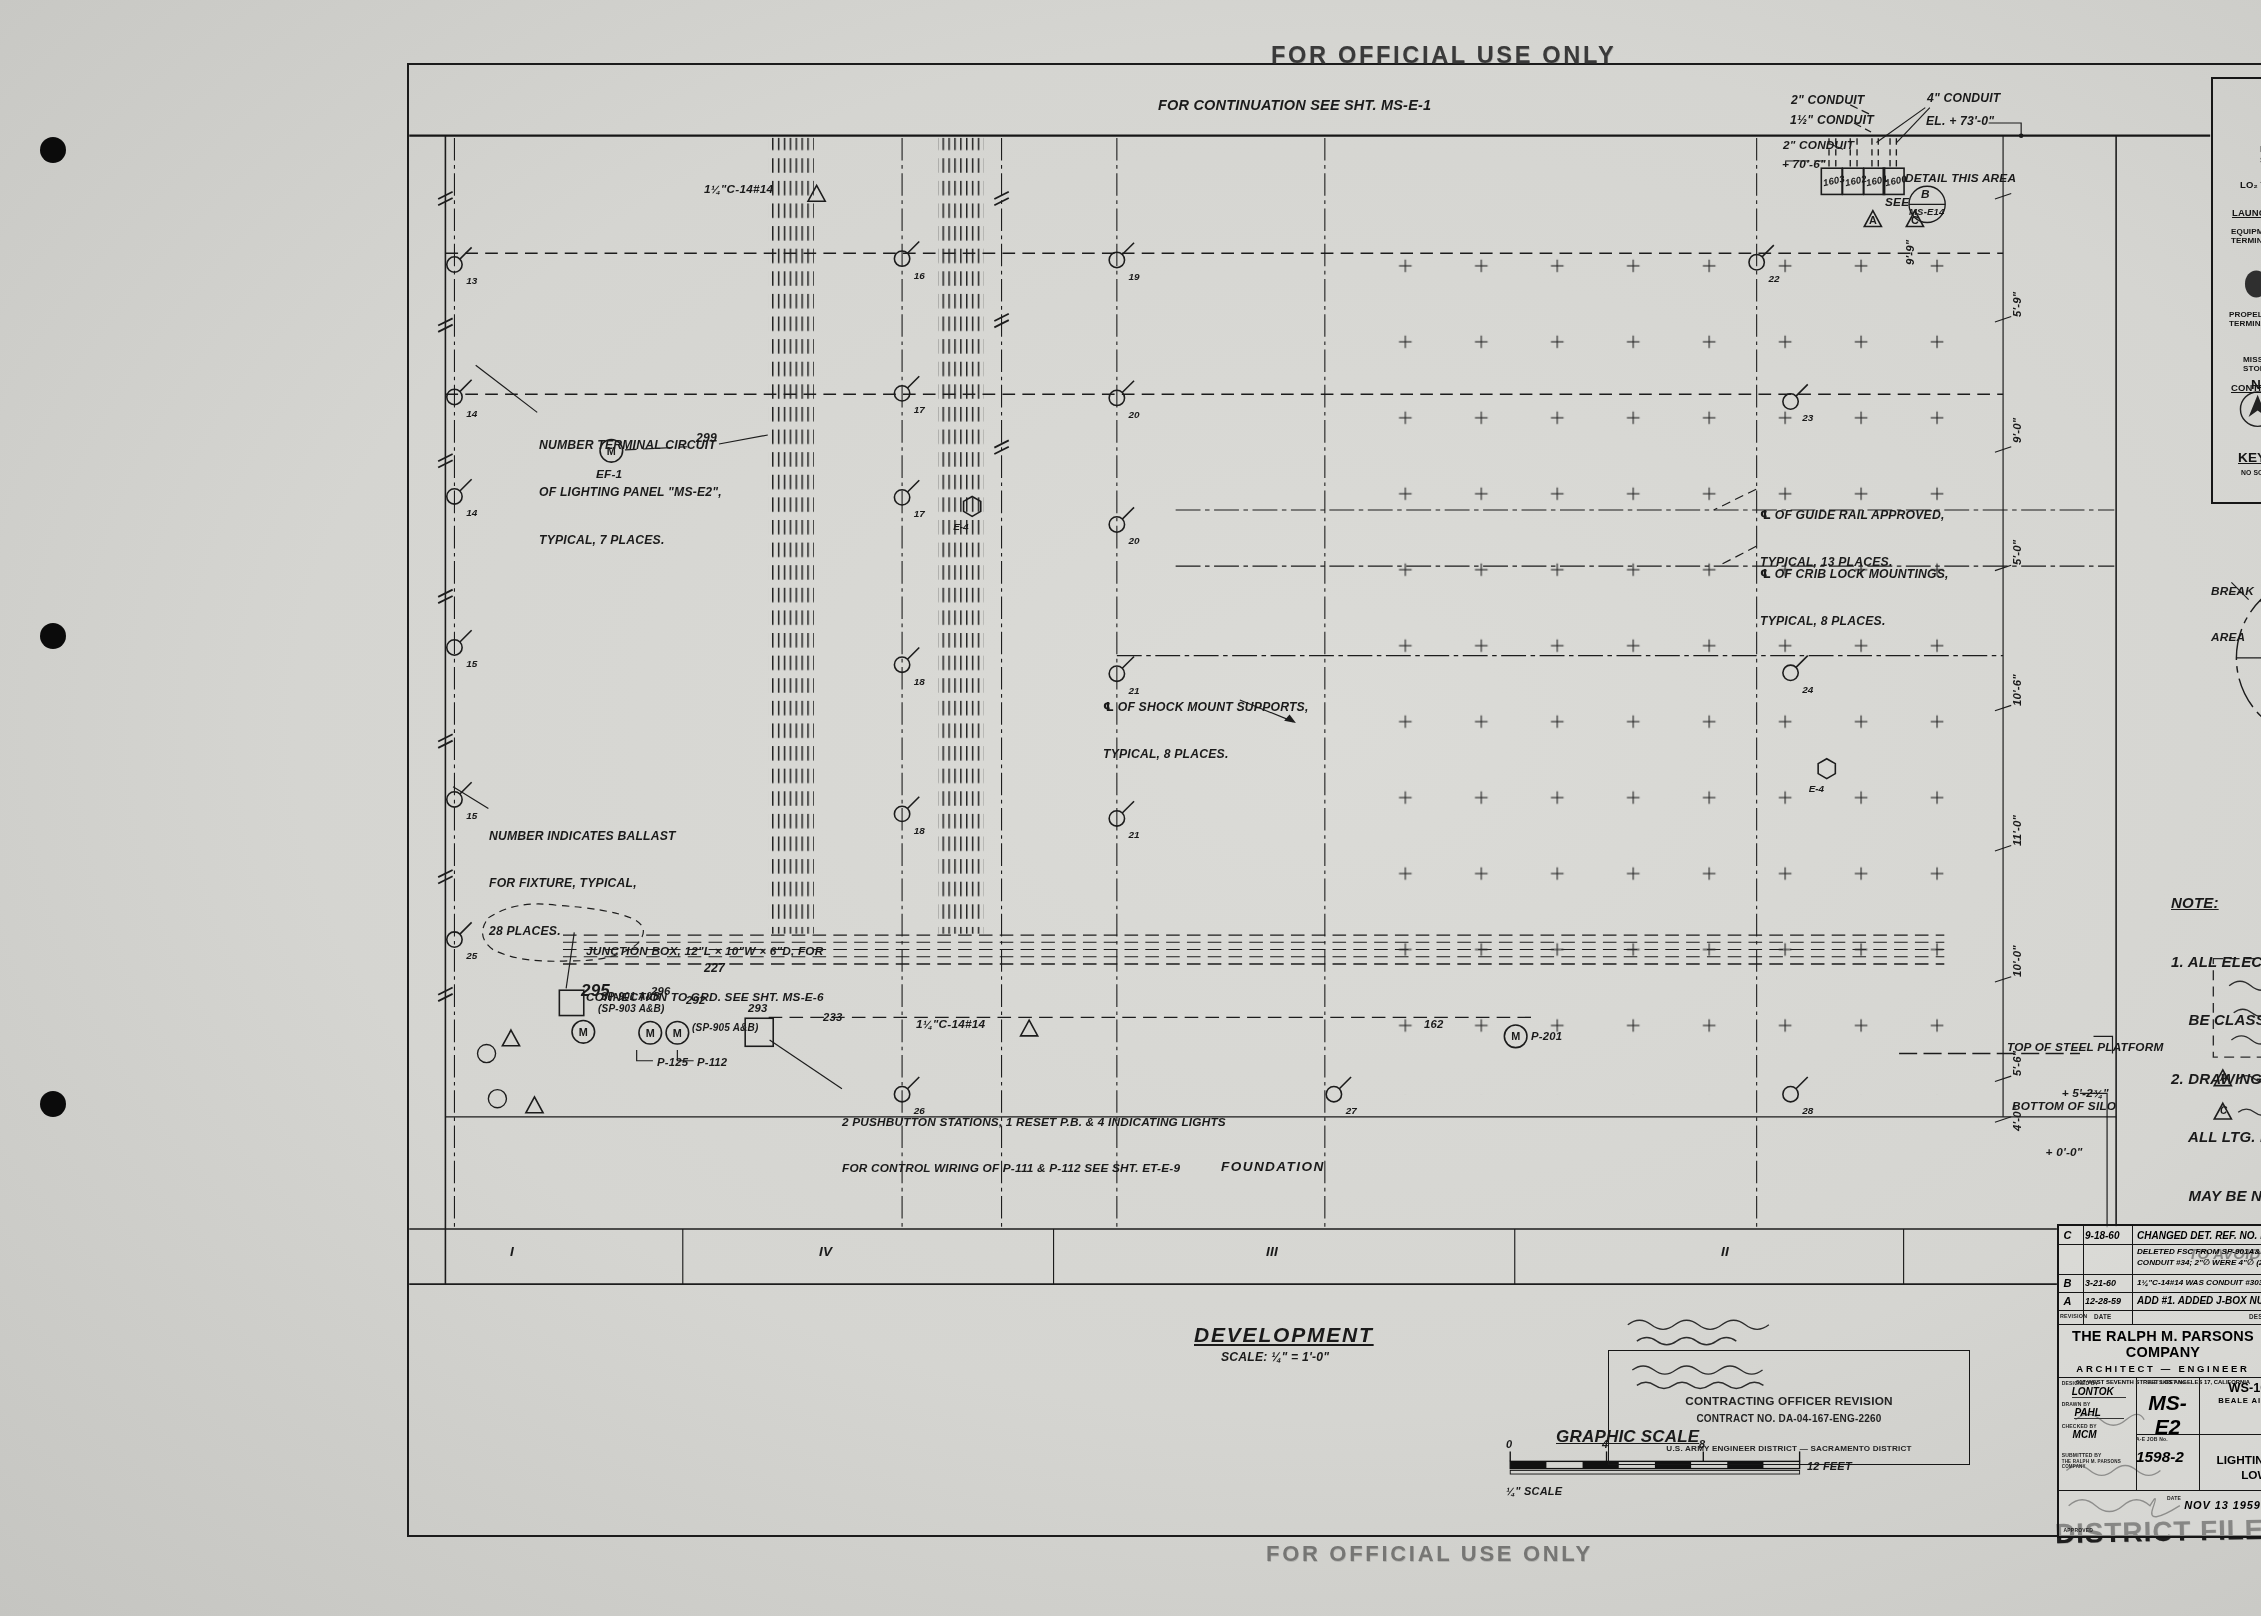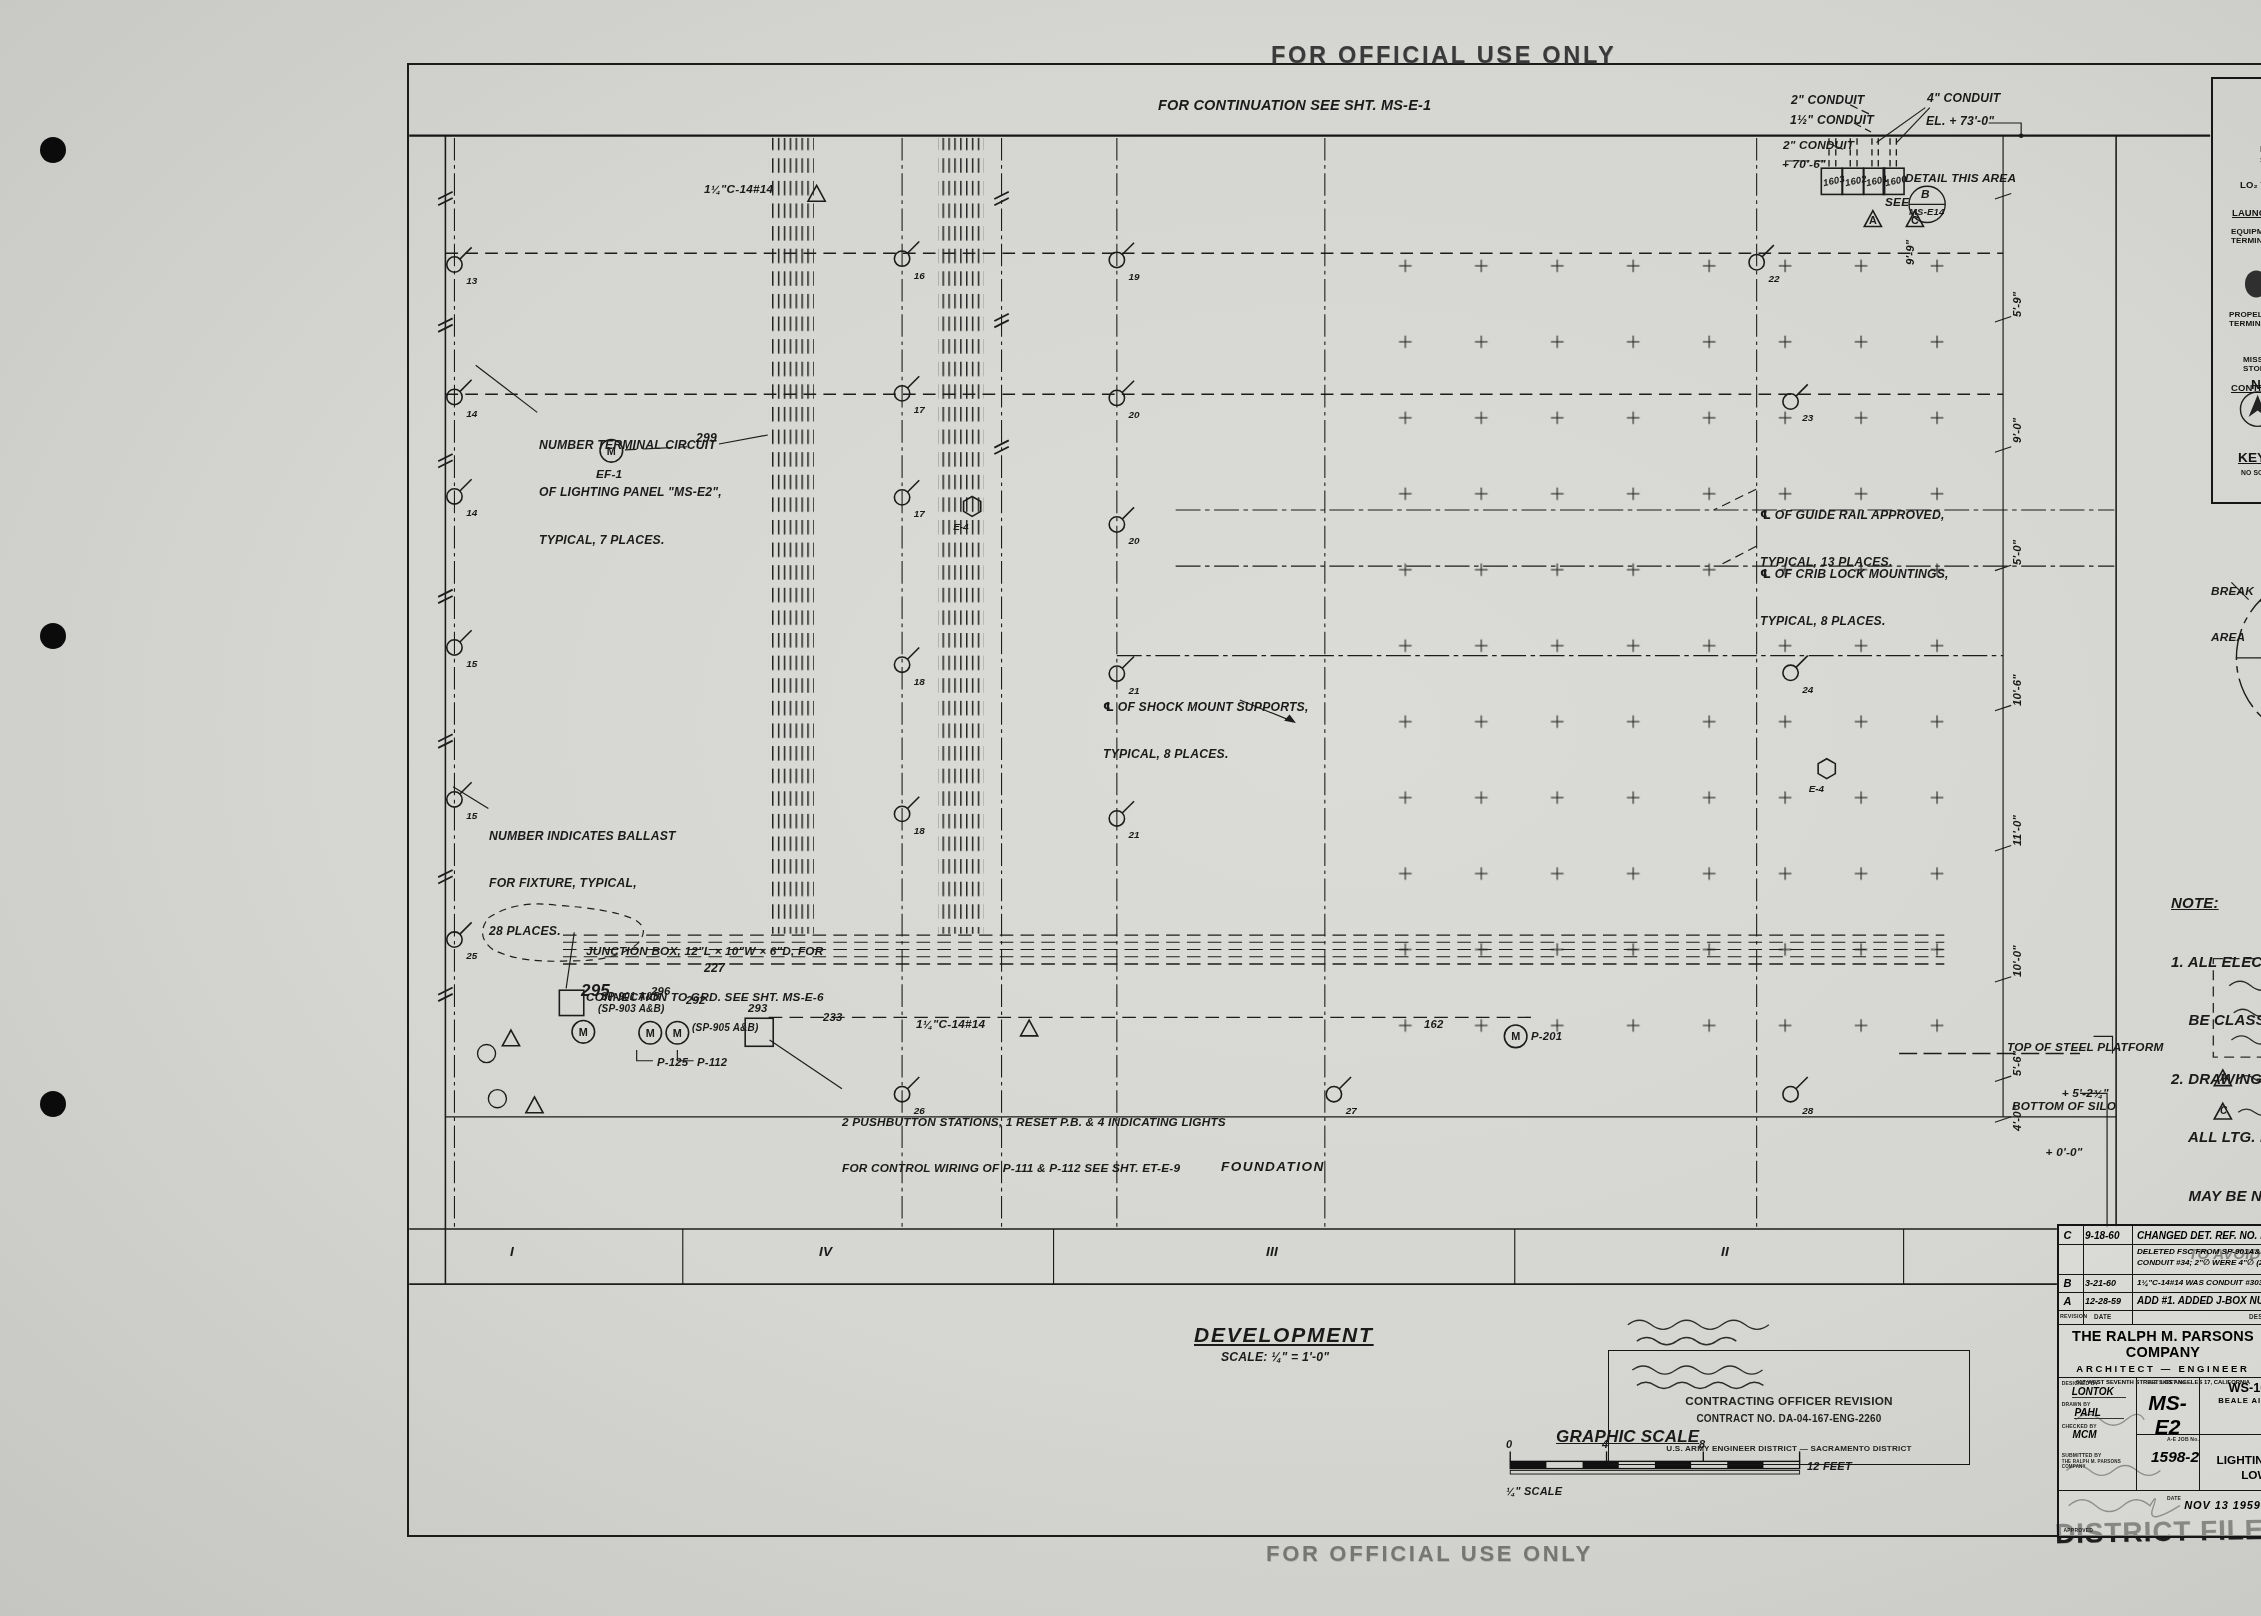--- a/index.html
+++ b/index.html
@@ -536,21 +536,21 @@
     <div class="hand" style="margin:0 0 0 15.4px;font-size:10px;border-bottom:0.9px solid #333;width:50px">PAHL</div>
     <div class="lbl" style="margin:3.6px 0 0 2.7px;font-size:5px">CHECKED BY</div>
     <div class="hand" style="margin:0 0 0 13.6px;font-size:10px">MCM</div>
     <div class="lbl" style="margin:11.8px 0 0 2.7px;font-size:5px">SUBMITTED BY</div>
     <div class="lbl" style="margin:0.9px 0 0 2.7px;font-size:4.5px">THE RALPH M. PARSONS COMPANY</div>
   </div>
   <div style="position:absolute;left:77px;top:151px;width:63px;height:57px;border-right:1.4px solid #151515;border-bottom:1.4px solid #151515;text-align:center">
     <div class="lbl" style="font-size:5px;margin-top:1.8px">A-E SHEET No.</div>
     <div class="hand" style="font-size:21px;margin-top:6.3px">MS-E2</div>
   </div>
-  <div style="position:absolute;left:77px;top:208px;width:63px;height:57px;border-right:1.4px solid #151515;text-align:right">
+  <div style="position:absolute;left:77px;top:208px;width:63px;height:57px;border-right:1.4px solid #151515;text-align:left">
     <div class="lbl" style="font-size:5px;margin-top:1.8px">A-E JOB No.</div>
     <div class="hand" style="font-size:15.4px;margin-top:6.3px">1598-2</div>
   </div>
   <div style="position:absolute;left:140px;top:151px;right:0;height:57px;border-bottom:1.4px solid #151515;text-align:center">
     <div style="font-weight:700;font-size:12.7px;margin-top:3.6px">WS-107 A-2 TECHNICAL FACILITIES</div>
     <div style="font-weight:700;font-size:7.7px;margin-top:1.8px;letter-spacing:0.9px">BEALE AIR FORCE BASE, MARYSVILLE, CALIFORNIA</div>
     <div style="font-weight:700;font-size:9.5px;margin-top:2.7px">COMPLEX 1A, 1B &amp; 1C</div>
   </div>
   <div style="position:absolute;left:140px;top:208px;right:0;height:57px;text-align:center">
     <div style="font-weight:700;font-size:13.6px;margin-top:2.7px;letter-spacing:1.4px">MISSILE   SILO</div>

